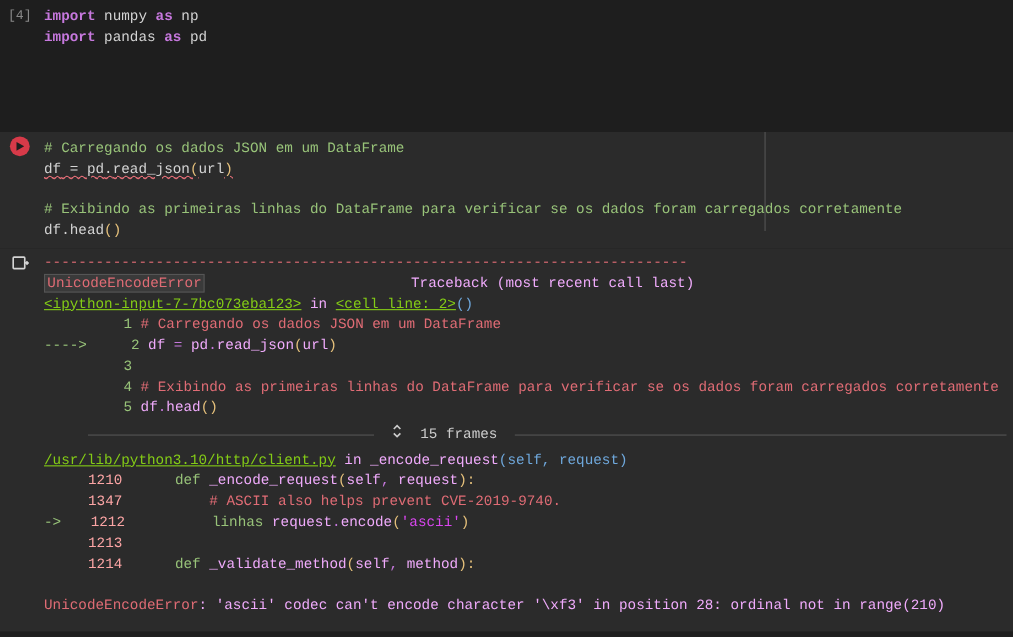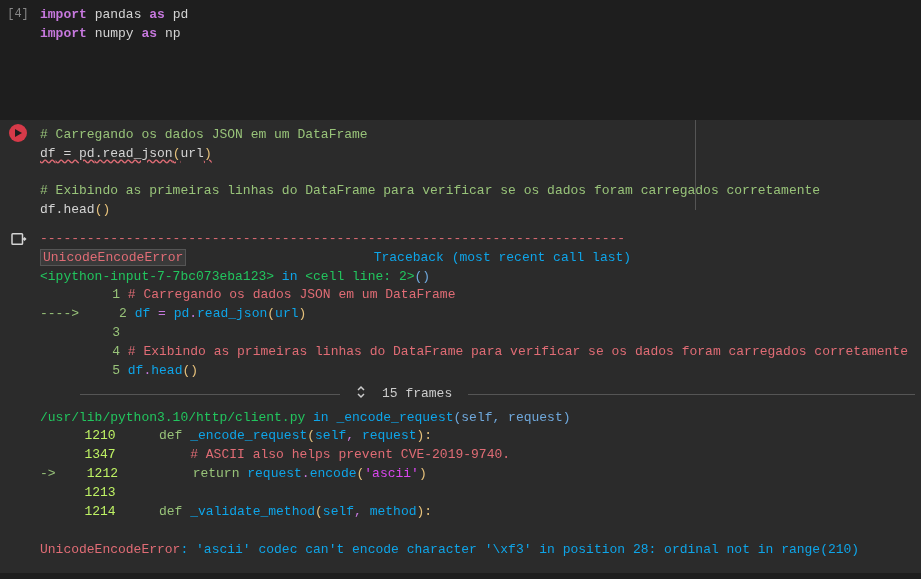--- a/index.html
+++ b/index.html
@@ -76,52 +76,52 @@
     padding: 4px 6px 6px 4px;
     font-size: 13px;
   }
   .dash-line { color: #e06c75; white-space: pre; overflow: hidden; }
   .err-name-box {
     background: #3a3a3a;
     color: #e06c75;
     padding: 0 2px;
     border: 1px solid #555;
   }
-  .link { color: #22c55e; }
-  .tb-ln { color: #bef264; display: inline-block; width: 40px; text-align: center; margin-left: 40px; }
+  .link { color: #84cc16; text-decoration: underline; }
+  .tb-ln { color: #fca5a5; display: inline-block; width: 40px; text-align: left; margin-left: 40px; }
   .tb-ln2 { color: #98c379; display: inline-block; width: 40px; text-align: right; margin-left: 40px; }
   .arrow-pref { color: #98c379; }
   .tb-comment { color: #e06c75; }
   .hr-wrap {
     display: flex;
     align-items: center;
     gap: 16px;
     margin: 4px 0 4px 40px;
     color: #ccc;
   }
   .hr-line {
     flex: 0 0 260px;
     border: none;
     border-top: 1px solid #555;
   }
   .hr-line-r { flex: 1; border: none; border-top: 1px solid #555; }
   .updown { font-size: 11px; }
-  .out-white { color: #0ea5e9; }
+  .out-white { color: #f0abfc; }
   .out-blue { color: #6fa8dc; }
   pre { margin: 0; font-family: inherit; white-space: pre; }
   .rel { position: relative; }
 </style>
 </head>
 <body>
 
 <div class="cell top-cell">
   <div class="gutter">[4]</div>
   <div class="code-area">
+    <pre><span class="kw">import</span> <span class="name">numpy</span> <span class="kw">as</span> <span class="name">np</span></pre>
     <pre><span class="kw">import</span> <span class="name">pandas</span> <span class="kw">as</span> <span class="name">pd</span></pre>
-    <pre><span class="kw">import</span> <span class="name">numpy</span> <span class="kw">as</span> <span class="name">np</span></pre>
   </div>
 </div>
 
 <div class="cell err-cell rel">
   <div class="gutter-icon-col">
     <div class="error-icon">
       <svg width="10" height="10" viewBox="0 0 10 10">
           <polygon points="2,1 9,5 2,9" fill="#1e1e1e"></polygon>
         </svg>
     </div>
@@ -162,19 +162,19 @@
             <path d="M2 5 L5 2 L8 5 M2 9 L5 12 L8 9"></path>
           </svg>
       </span>
       <span>15 frames</span>
       <hr class="hr-line-r">
     </div>
 
     <pre><span class="link">/usr/lib/python3.10/http/client.py</span><span class="out-white"> in </span><span class="out-white">_encode_request</span><span class="out-blue">(self, request)</span></pre>
     <pre><span class="tb-ln">1210</span>     <span style="color:#98c379">def</span><span class="out-white"> _encode_request</span><span style="color:#e5c07b">(</span><span class="out-white">self</span><span style="color:#c678dd">, </span><span class="out-white">request</span><span style="color:#e5c07b">):</span></pre>
     <pre><span class="tb-ln">1347</span>         <span class="tb-comment"># ASCII also helps prevent CVE-2019-9740.</span></pre>
-    <pre><span class="arrow-pref">-&gt; </span><span class="tb-ln" style="margin-left:19px">1212</span>         <span style="color:#98c379">return</span><span class="out-white"> request</span><span style="color:#c678dd">.</span><span class="out-white">encode</span><span style="color:#e5c07b">(</span><span style="color:#d946ef">'ascii'</span><span style="color:#e5c07b">)</span></pre>
+    <pre><span class="arrow-pref">-&gt; </span><span class="tb-ln" style="margin-left:19px">1212</span>         <span style="color:#98c379">linhas</span><span class="out-white"> request</span><span style="color:#c678dd">.</span><span class="out-white">encode</span><span style="color:#e5c07b">(</span><span style="color:#d946ef">'ascii'</span><span style="color:#e5c07b">)</span></pre>
     <pre><span class="tb-ln">1213</span> <span></span></pre>
     <pre><span class="tb-ln">1214</span>     <span style="color:#98c379">def</span><span class="out-white"> _validate_method</span><span style="color:#e5c07b">(</span><span class="out-white">self</span><span style="color:#c678dd">, </span><span class="out-white">method</span><span style="color:#e5c07b">):</span></pre>
     <pre> </pre>
     <pre><span style="color:#e06c75">UnicodeEncodeError</span><span class="out-white">: </span><span class="out-white">'ascii' codec can't encode character '\xf3' in position 28: ordinal not in range(210)</span></pre>
   </div>
 </div>
 
 </body></html>

